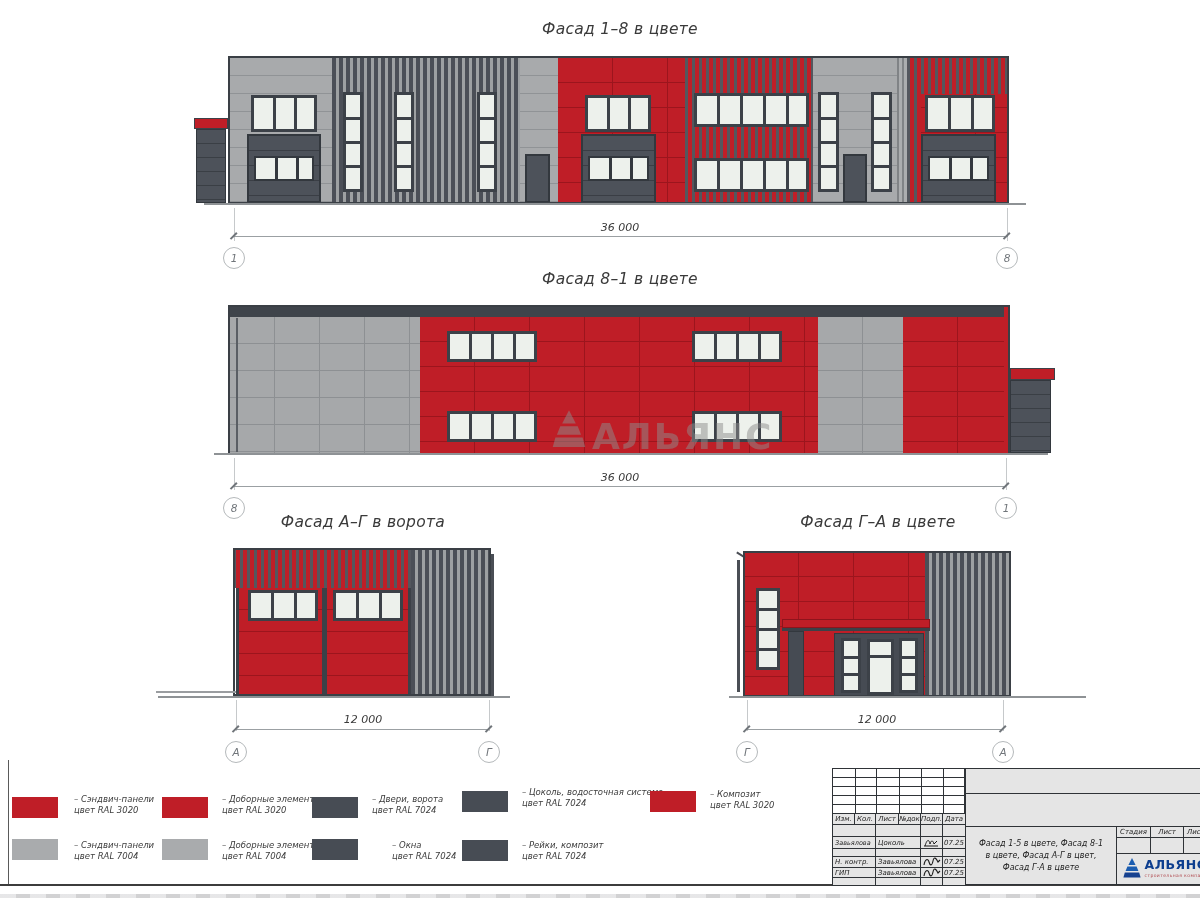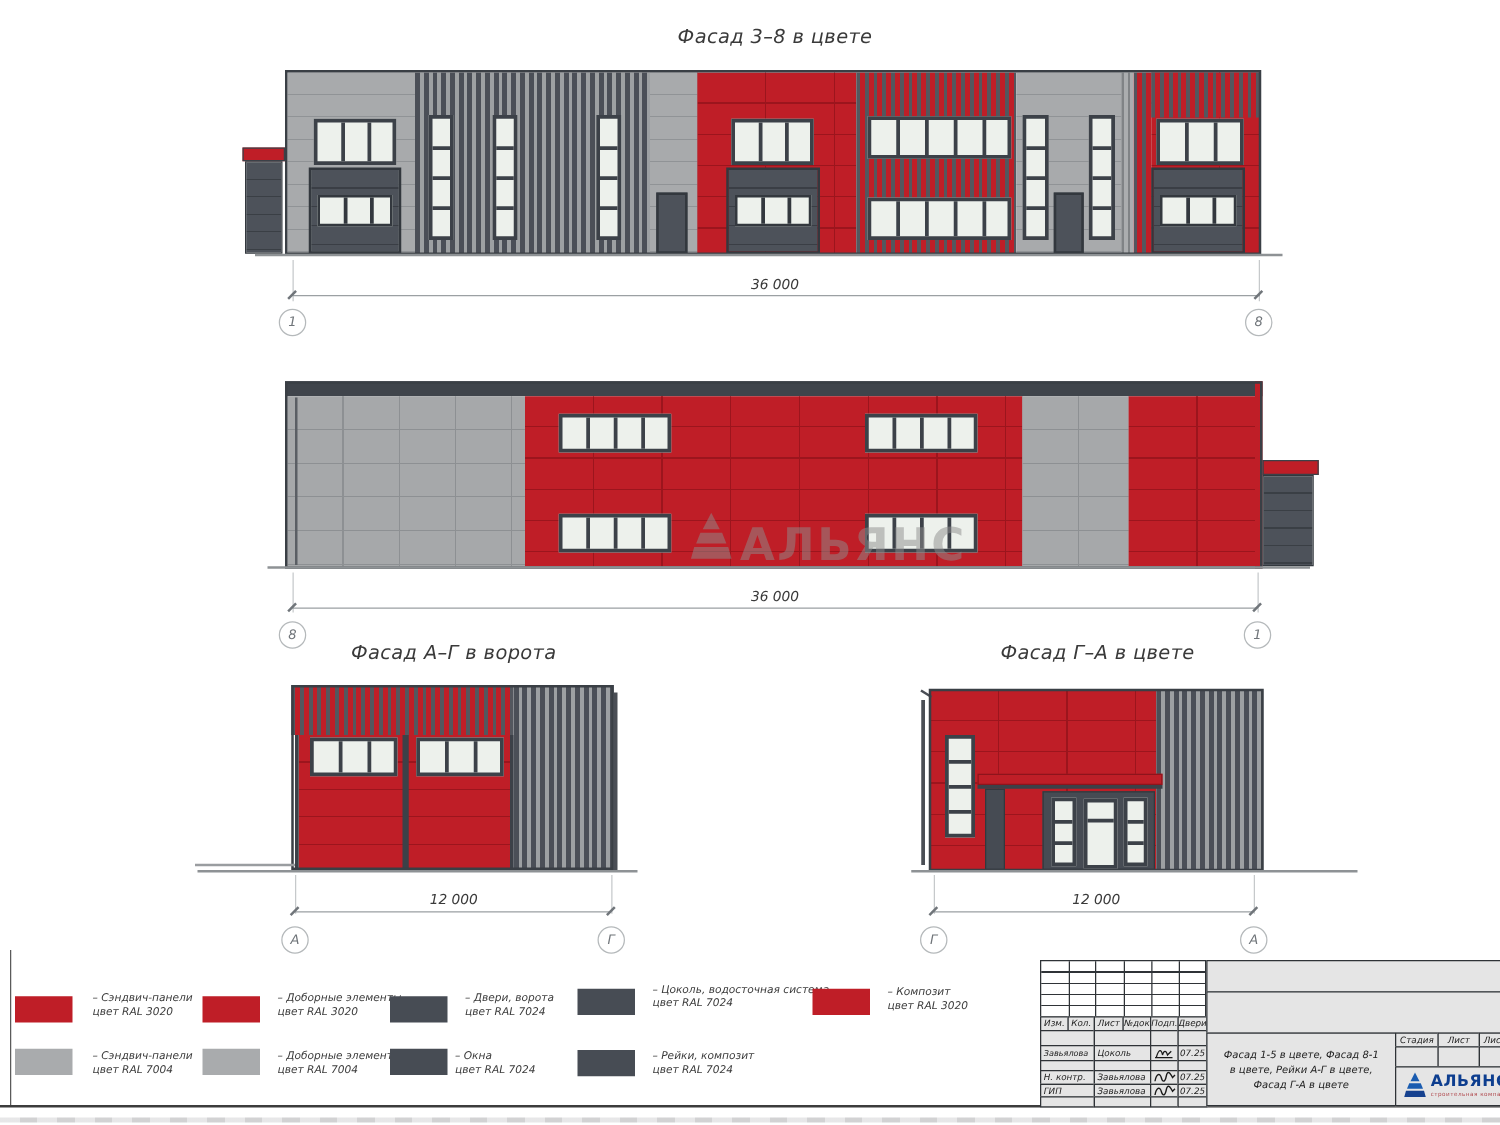--- a/index.html
+++ b/index.html
@@ -45,21 +45,21 @@
   .wm-text{font-size:36px;font-weight:bold;color:#8e8e8e;letter-spacing:2px;line-height:1;margin-left:6px}
   .doclines{flex-direction:column;font-size:8px;line-height:1.5}
   .logo-name{font-weight:bold;font-size:12.5px;color:#0d3e8f;font-style:normal;letter-spacing:.5px;line-height:1}
   .logo-sub{font-size:4.5px;color:#b0484d;font-style:normal;letter-spacing:.4px}
 </style>
 </head>
 <body>
 
 <div id="sheet">
 
-  <div class="a ftitle" style="left:470px;top:20px;width:300px">Фасад 3–8 в цвете</div>
+  <div class="a ftitle" style="left:470px;top:20px;width:300px">Фасад 1–8 в цвете</div>
 
   <div class="a" style="left:194px;top:118px;width:34px;height:11px;background:#bf1e27;border:1px solid #3c4148"></div>
   <div class="a p-darkpanel" style="left:196px;top:129px;width:30px;height:74px;border:1px solid #33383e"></div>
 
   <div class="a p-gray" style="left:230px;top:58px;width:102px;height:145px"></div>
   <div class="a p-darkslat" style="left:332px;top:58px;width:188px;height:145px"></div>
   <div class="a p-gray" style="left:520px;top:58px;width:38px;height:145px"></div>
   <div class="a p-red" style="left:558px;top:58px;width:127px;height:145px"></div>
   <div class="a p-redslat" style="left:685px;top:58px;width:128px;height:145px"></div>
   <div class="a p-gray" style="left:813px;top:58px;width:84px;height:145px"></div>
@@ -147,20 +147,21 @@
 
   <div class="a ext" style="left:234px;top:208px;height:33px"></div>
   <div class="a ext" style="left:1007px;top:208px;height:33px"></div>
   <div class="a dln" style="left:234px;top:236px;width:774px"></div>
   <div class="a tick" style="left:229px;top:235px"></div>
   <div class="a tick" style="left:1002px;top:235px"></div>
   <div class="a dimtxt" style="left:520px;top:221px;width:200px">36 000</div>
   <div class="a bub" style="left:223px;top:247px">1</div>
   <div class="a bub" style="left:996px;top:247px">8</div>
 
+  <div class="a ftitle" style="left:470px;top:270px;width:300px">Фасад 8–1 в цвете</div>
 
   <div class="a" style="left:228px;top:305px;width:782px;height:12px;background:#3f444b"></div>
   <div class="a p-gray2" style="left:230px;top:317px;width:190px;height:136px"></div>
   <div class="a p-red" style="left:420px;top:317px;width:398px;height:136px"></div>
   <div class="a p-gray2" style="left:818px;top:317px;width:85px;height:136px"></div>
   <div class="a p-red" style="left:903px;top:317px;width:101px;height:136px"></div>
   <div class="a" style="left:1004px;top:305px;width:6px;height:150px;background:#bf1e27"></div>
   <div class="a" style="left:236px;top:318px;width:2px;height:134px;background:#5a5e64"></div>
 
   <div class="a win" style="left:447px;top:331px;width:90px;height:31px">
@@ -289,37 +290,37 @@
   <div class="a lg-sw sw-red" style="left:650px;top:791px"></div>
   <div class="a lg-lb" style="left:710px;top:789px"><span>– Композит</span><br><span>цвет RAL 3020</span></div>
 
   <div class="a lg-sw sw-gray" style="left:12px;top:839px"></div>
   <div class="a lg-lb" style="left:74px;top:840px"><span>– Сэндвич-панели</span><br><span>цвет RAL 7004</span></div>
 
   <div class="a lg-sw sw-gray" style="left:162px;top:839px"></div>
   <div class="a lg-lb" style="left:222px;top:840px"><span>– Доборные элементы</span><br><span>цвет RAL 7004</span></div>
 
   <div class="a lg-sw sw-dark" style="left:312px;top:839px"></div>
-  <div class="a lg-lb" style="left:364px;top:840px"><span>– Окна</span><br><span>цвет RAL 7024</span></div>
+  <div class="a lg-lb" style="left:392px;top:840px"><span>– Окна</span><br><span>цвет RAL 7024</span></div>
 
   <div class="a lg-sw sw-dark" style="left:462px;top:840px"></div>
   <div class="a lg-lb" style="left:522px;top:840px"><span>– Рейки, композит</span><br><span>цвет RAL 7024</span></div>
 
   <div class="a" style="left:8px;top:760px;width:1px;height:125px;background:#5a5a5a"></div>
   <div class="a" style="left:0;top:884px;width:1200px;height:2px;background:#3c3c3c"></div>
   <div class="a" style="left:0;top:894px;width:1200px;height:4px;opacity:.45;background:repeating-linear-gradient(90deg,#c9c9cc 0 16px,#9b9b9e 16px 30px)"></div>
 
   <div class="a tb-topgrid" style="left:832px;top:768px;width:133px;height:46px"></div>
 
   <div class="a tc" style="left:832px;top:813px;width:23px;height:12px">Изм.</div>
   <div class="a tc" style="left:854px;top:813px;width:22px;height:12px">Кол.</div>
   <div class="a tc" style="left:875px;top:813px;width:24px;height:12px">Лист</div>
   <div class="a tc" style="left:898px;top:813px;width:23px;height:12px">№док</div>
   <div class="a tc" style="left:920px;top:813px;width:23px;height:12px">Подп.</div>
-  <div class="a tc" style="left:942px;top:813px;width:24px;height:12px">Двери</div>
+  <div class="a tc" style="left:942px;top:813px;width:24px;height:12px">Дата</div>
 
   <div class="a tc" style="left:832px;top:824px;width:44px;height:13px"></div>
   <div class="a tc" style="left:875px;top:824px;width:46px;height:13px"></div>
   <div class="a tc" style="left:920px;top:824px;width:23px;height:13px"></div>
   <div class="a tc" style="left:942px;top:824px;width:24px;height:13px"></div>
 
   <div class="a tc tl" style="left:832px;top:836px;width:44px;height:13px;font-size:6.5px">Завьялова</div>
   <div class="a tc tl" style="left:875px;top:836px;width:46px;height:13px">Цоколь</div>
   <div class="a tc" style="left:920px;top:836px;width:23px;height:13px">
     <svg width="20" height="11" viewBox="0 0 20 11">
@@ -354,21 +355,21 @@
   <div class="a tc" style="left:832px;top:877px;width:44px;height:9px"></div>
   <div class="a tc" style="left:875px;top:877px;width:46px;height:9px"></div>
   <div class="a tc" style="left:920px;top:877px;width:23px;height:9px"></div>
   <div class="a tc" style="left:942px;top:877px;width:24px;height:9px"></div>
 
   <div class="a tc" style="left:965px;top:768px;width:251px;height:26px"></div>
   <div class="a tc" style="left:965px;top:793px;width:251px;height:34px"></div>
 
   <div class="a tc doclines" style="left:965px;top:826px;width:152px;height:59px;font-size:8px">
     <div>Фасад 1-5 в цвете, Фасад 8-1</div>
-    <div>в цвете, Рейки А-Г в цвете,</div>
+    <div>в цвете, Фасад А-Г в цвет,</div>
     <div>Фасад Г-А в цвете</div>
   </div>
 
   <div class="a tc" style="left:1116px;top:826px;width:35px;height:12px">Стадия</div>
   <div class="a tc" style="left:1150px;top:826px;width:34px;height:12px">Лист</div>
   <div class="a tc" style="left:1183px;top:826px;width:34px;height:12px">Листов</div>
   <div class="a tc" style="left:1116px;top:837px;width:35px;height:17px"></div>
   <div class="a tc" style="left:1150px;top:837px;width:34px;height:17px"></div>
   <div class="a tc" style="left:1183px;top:837px;width:34px;height:17px"></div>
 

